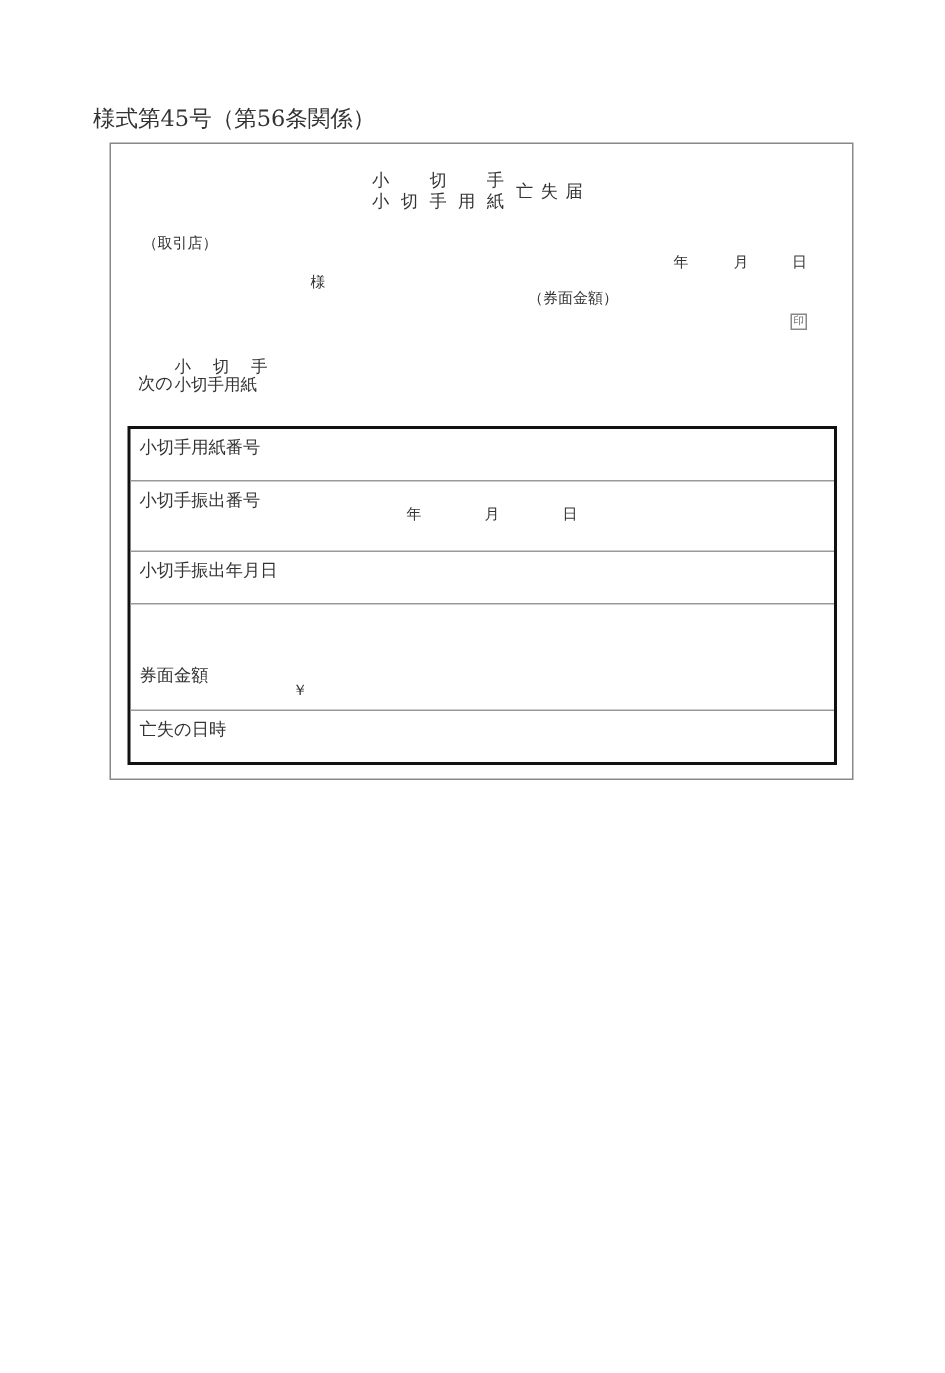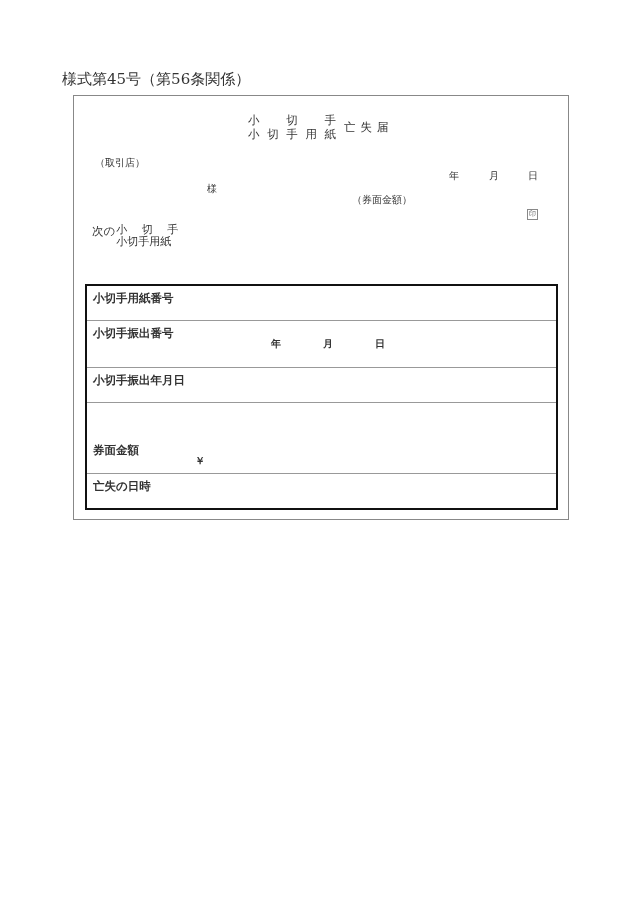--- a/index.html
+++ b/index.html
@@ -10,25 +10,25 @@
   .form-label { left: 62px; top: 70px; font-size: 15px; color: #333; }
   .outer-box { position: absolute; left: 73px; top: 95px; width: 496px; height: 425px;
                border: 1px solid #888; box-sizing: border-box; }
   .title-wrap { position: absolute; left: 248px; top: 113px; }
   .title-stack { display: inline-block; vertical-align: middle; font-size: 11.5px; line-height: 14px; }
   .title-stack .r1 { display: flex; justify-content: space-between; width: 88px; }
   .title-stack .r2 { display: flex; justify-content: space-between; width: 88px; }
   .title-tail { display: inline-block; vertical-align: middle; font-size: 11.5px; letter-spacing: 5px; margin-left: 8px; }
   .seal { left: 527px; top: 209px; width: 9px; height: 9px; border: 1px solid #888;
           font-size: 7px; line-height: 9px; text-align: center; color: #666; }
-  .sentence { position: absolute; left: 92px; top: 224px; font-size: 11.5px; display: flex; align-items: flex-start; }
+  .sentence { position: absolute; left: 92px; top: 239px; font-size: 11.5px; display: flex; align-items: flex-end; }
   .mini-stack { display: inline-block; line-height: 12px; font-size: 11px; margin: 0 1px; }
   .mini-stack .r1 { display: flex; justify-content: space-between; width: 62px; }
   .table { position: absolute; left: 85px; top: 284px; width: 473px; height: 226px;
-           border: 2px solid #111; box-sizing: border-box; font-weight: bold; }
+           border: 2px solid #111; box-sizing: border-box; }
   .row { position: absolute; left: 0; right: 0; border-bottom: 1px solid #999; box-sizing: border-box; }
   .row:last-child { border-bottom: none; padding-left: 14px; }
   .row-label { position: absolute; left: 6px; top: 5px; font-size: 11.5px; }
 </style>
 </head>
 <body>
 
 <div class="abs form-label">様式第45号（第56条関係）</div>
 
 <div class="outer-box"></div>

